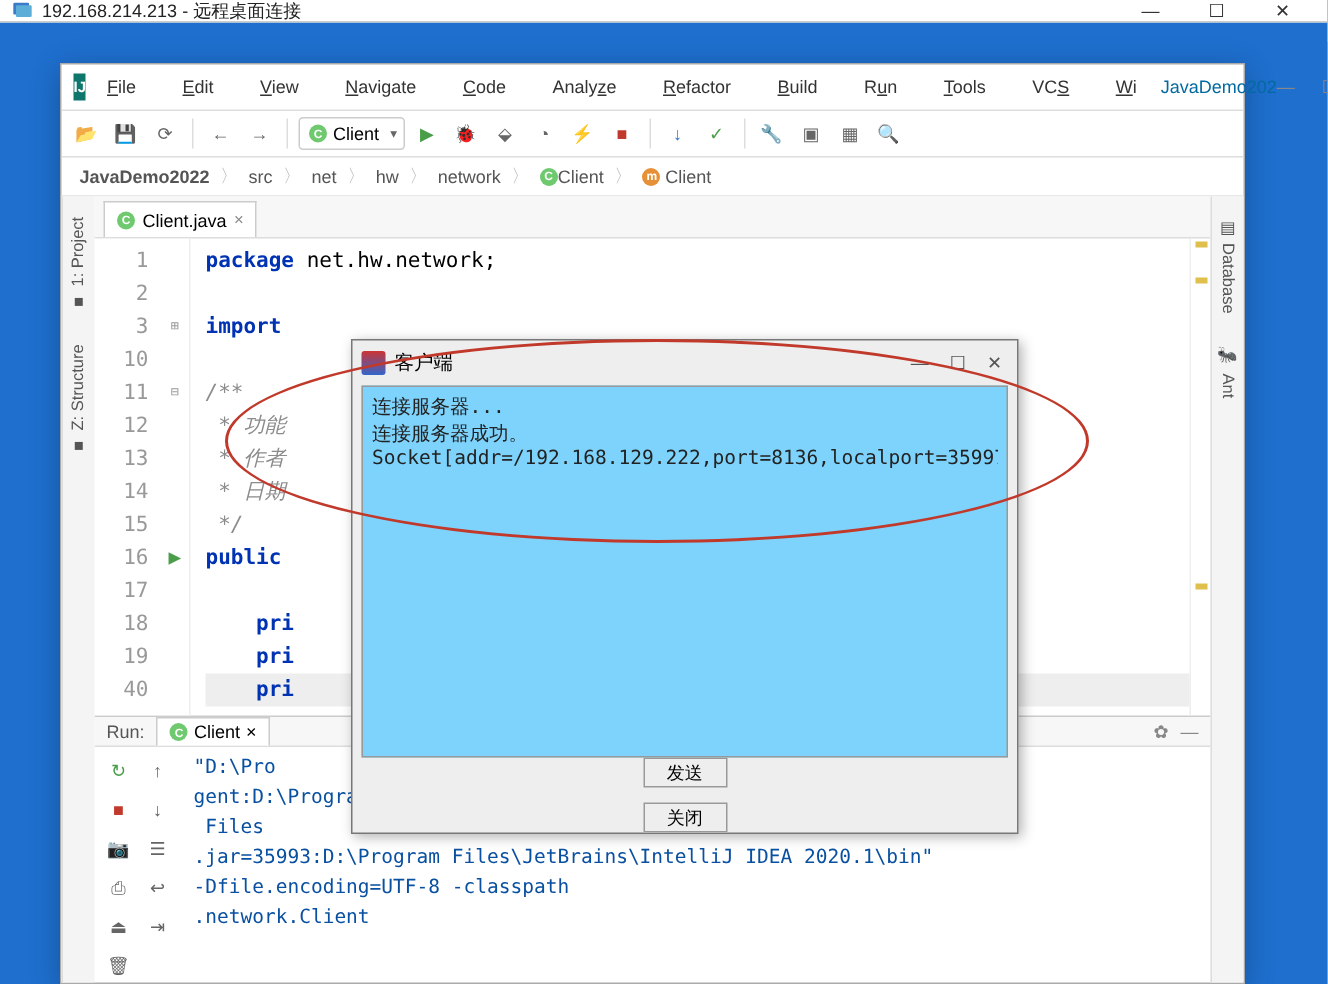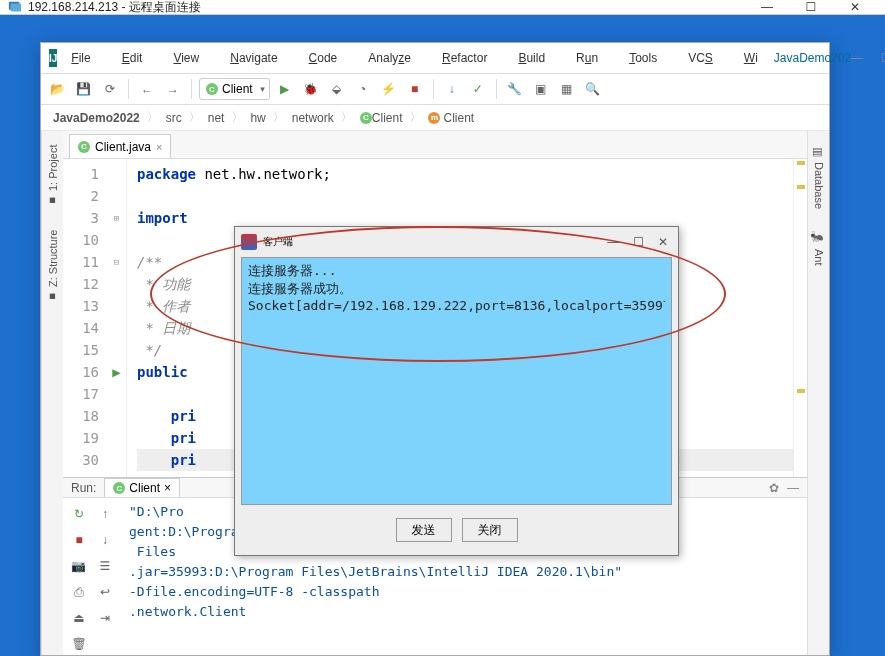--- a/index.html
+++ b/index.html
@@ -63,28 +63,28 @@
 .run-head-right { margin-left: auto; display: flex; gap: 8px; color: #888; }
 .run-body { flex: 1; display: flex; }
 .run-tb { width: 58px; padding: 6px 4px; display: grid; grid-template-columns: 1fr 1fr; gap: 6px 2px; align-content: start; justify-items: center; }
 .run-tb .tb-btn { width: 20px; height: 20px; }
 .console { flex: 1; font-family: Consolas, monospace; font-size: 13px; color: #0a50a1; padding: 4px 8px; overflow: hidden; }
 .console div { line-height: 20px; white-space: pre-wrap; }
 
 .dialog { position: absolute; left: 234px; top: 226px; width: 445px; height: 330px; background: #eee; border: 1px solid #777; box-shadow: 2px 2px 8px rgba(0,0,0,.3); z-index: 50; display: flex; flex-direction: column; }
 .dlg-title { height: 30px; display: flex; align-items: center; padding: 0 6px; }
 .java-logo { width: 16px; height: 16px; background: linear-gradient(#c33,#36c); border-radius: 2px; margin-right: 6px; }
-.dlg-title-text { flex: 1; font-size: 10px; }
+.dlg-title-text { flex: 1; font-size: 13px; }
 .dlg-ctrls { display: flex; gap: 14px; color: #555; padding-right: 4px; }
 .dlg-text { margin: 0 6px; background: #7dd3fc; border: 1px solid #999; flex: 1; padding: 4px 6px; font-family: SimSun, monospace; font-size: 13px; color: #222; position: relative; overflow: hidden; }
 .dlg-text-inner { height: 100%; overflow-y: scroll; }
 .dlg-text-inner::-webkit-scrollbar { width: 16px; }
 .dlg-text-inner::-webkit-scrollbar-track { background: #eee; border-left: 1px solid #ccc; }
 .dlg-text-inner::-webkit-scrollbar-thumb { background: #ccc; }
-.dlg-btns { height: 50px; display: flex; align-items: center; justify-content: center; gap: 10px; }
+.dlg-btns { height: 50px; display: flex; align-items: center; justify-content: center; gap: 10px; flex-direction: column; }
 .dlg-btn { width: 56px; height: 24px; background: #eee; border: 1px solid #999; font-size: 12px; }
 
 .annot { position: absolute; border: 2px solid #c0392b; border-radius: 50%; pointer-events: none; z-index: 60; }
 .a1 { left: 150px; top: 226px; width: 576px; height: 136px; }
 </style>
 </head>
 <body>
 
 <div class="rdp-bar">
   <svg class="rdp-icon" viewBox="0 0 16 16">
@@ -201,21 +201,21 @@
             <div>10</div>
               <div>11</div>
               <div>12</div>
             <div>13</div>
               <div>14</div>
               <div>15</div>
             <div>16</div>
               <div>17</div>
               <div>18</div>
             <div>19</div>
-              <div>30</div>
+              <div>40</div>
           </div>
           <div class="gutter-marks">
             <div></div>
               <div></div>
             <div class="fold">⊞</div>
             <div></div>
             <div class="fold">⊟</div>
             <div></div>
               <div></div>
               <div></div>

